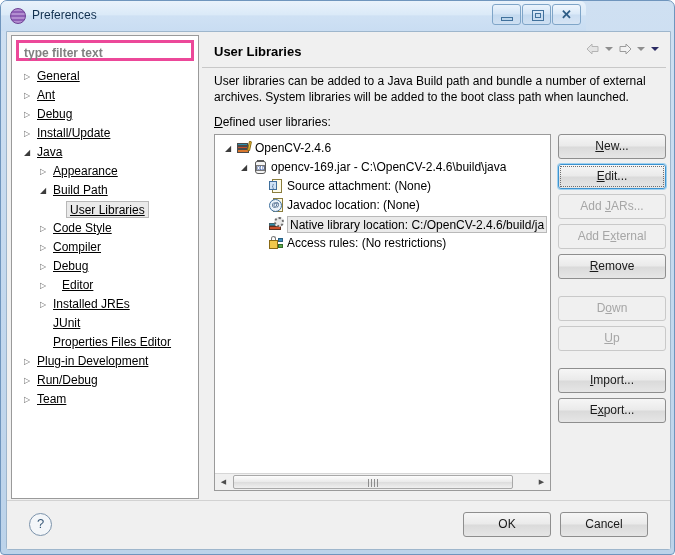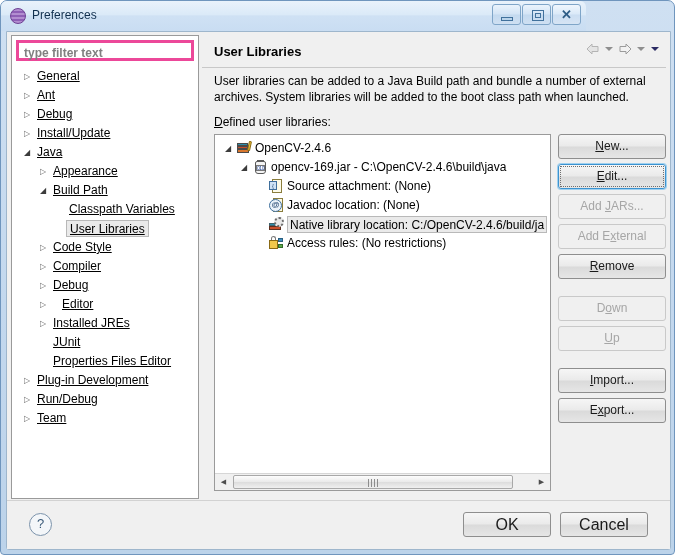--- a/index.html
+++ b/index.html
@@ -212,21 +212,21 @@
   }
   .help{
     position:absolute;left:22px;top:12px;width:21px;height:21px;border-radius:50%;
     border:1px solid #7c93ab;color:#3a5a79;font-size:13px;line-height:19px;text-align:center;
     background:#f3f6f9;
   }
   .okbtn,.cancelbtn{
     position:absolute;top:11px;width:88px;height:25px;
     background:linear-gradient(to bottom,#f6f6f6,#eaeaea 48%,#dadada 52%,#e6e6e6);
     border:1px solid #8e8e8e;border-radius:3px;box-sizing:border-box;
-    font-size:16px;text-align:center;line-height:23px;color:#1a1a1a;
+    font-size:12px;text-align:center;line-height:23px;color:#1a1a1a;
   }
   .okbtn{right:119px;}
   .cancelbtn{right:22px;}
 </style>
 </head>
 <body>
 
 <div class="window">
 
   <div class="titlebar">
@@ -274,23 +274,20 @@
             </div>
             <div class="trow">
               <span class="twist" style="left: 24px;">▷</span>
               <span class="tlabel" style="left: 41px;">Appearance</span>
             </div>
             <div class="trow">
               <span class="twist open" style="left: 24px;">◢</span>
               <span class="tlabel" style="left: 41px;">Build Path</span>
             </div>
             <div class="trow">
-              <span class="tlabel" style="left: 57px;">Classpath Variables</span>
-            </div>
-            <div class="trow">
               <span class="tlabel sel" style="left: 57px;">User Libraries</span>
             </div>
             <div class="trow">
               <span class="twist" style="left: 24px;">▷</span>
               <span class="tlabel" style="left: 41px;">Code Style</span>
             </div>
             <div class="trow">
               <span class="twist" style="left: 24px;">▷</span>
               <span class="tlabel" style="left: 41px;">Compiler</span>
             </div>

